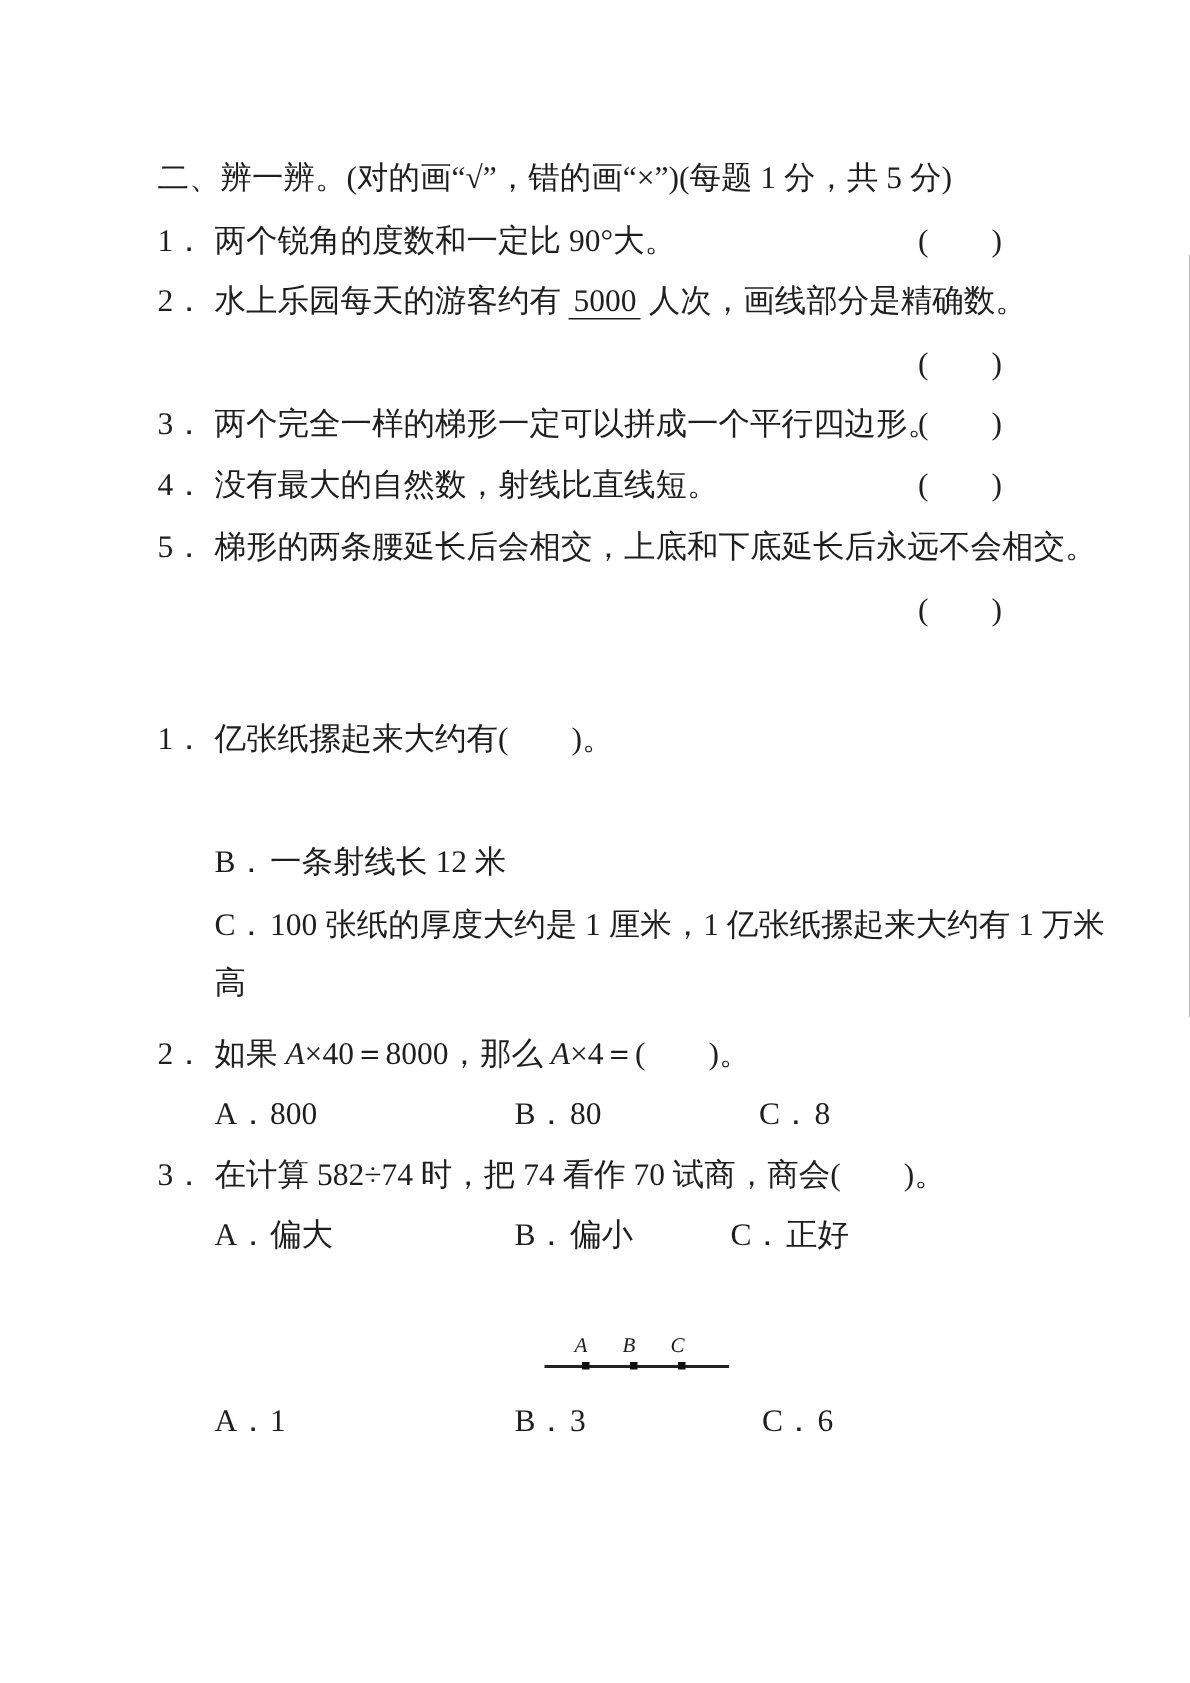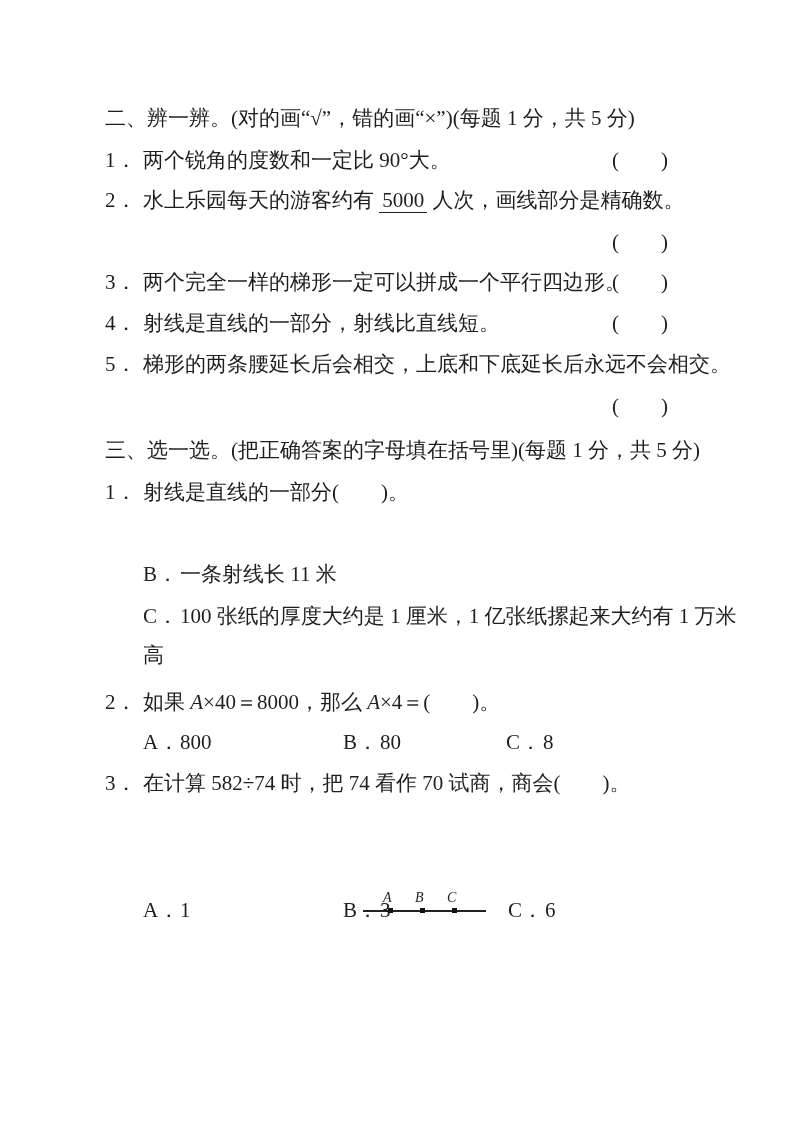--- a/index.html
+++ b/index.html
@@ -89,41 +89,40 @@
   <div class="line" style="top:228px">
     <span class="paren">(　　)</span>
   </div>
 
   <div class="line" style="top:268px">
     <span class="num">3．</span><span>两个完全一样的梯形一定可以拼成一个平行四边形。</span>
     <span class="paren">(　　)</span>
   </div>
 
   <div class="line" style="top:309px">
-    <span class="num">4．</span><span>射线是直线的一部分，射线比直线短。</span>
+    <span class="num">4．</span><span>没有最大的自然数，射线比直线短。</span>
     <span class="paren">(　　)</span>
   </div>
 
   <div class="line" style="top:350px">
     <span class="num">5．</span><span>梯形的两条腰延长后会相交，上底和下底延长后永远不会相交。</span>
   </div>
 
   <div class="line" style="top:392px">
     <span class="paren">(　　)</span>
   </div>
 
-  <div class="line" style="top:436px">三、选一选。(把正确答案的字母填在括号里)(每题 1 分，共 5 分)</div>
 
   <div class="line" style="top:478px">
-    <span class="num">1．</span><span>射线是直线的一部分(　　)。</span>
+    <span class="num">1．</span><span>亿张纸摞起来大约有(　　)。</span>
   </div>
 
 
   <div class="line indent" style="top:560px">
-    <span class="optlabel">B．</span><span>一条射线长 11 米</span>
+    <span class="optlabel">B．</span><span>一条射线长 12 米</span>
   </div>
 
   <div class="line indent" style="top:602px">
     <span class="optlabel">C．</span><span>100 张纸的厚度大约是 1 厘米，1 亿张纸摞起来大约有 1 万米</span>
   </div>
 
   <div class="line indent" style="top:641px">高</div>
 
   <div class="line" style="top:688px">
     <span class="num">2．</span><span>如果 </span><span class="ivar">A</span><span>×40＝8000，那么 </span><span class="ivar">A</span><span>×4＝(　　)。</span>
@@ -132,31 +131,36 @@
   <div class="line" style="top:728px">
     <span class="opt" style="left:38px"><span class="optlabel">A．</span><span>800</span></span>
     <span class="opt" style="left:238px"><span class="optlabel">B．</span><span>80</span></span>
     <span class="opt" style="left:401px"><span class="optlabel">C．</span><span>8</span></span>
   </div>
 
   <div class="line" style="top:769px">
     <span class="num">3．</span><span>在计算 582÷74 时，把 74 看作 70 试商，商会(　　)。</span>
   </div>
 
+  <div class="line" style="top:809px">
+    <span class="opt" style="left:38px"><span class="optlabel">A．</span><span>偏大</span></span>
+    <span class="opt" style="left:238px"><span class="optlabel">B．</span><span>偏小</span></span>
+    <span class="opt" style="left:382px"><span class="optlabel">C．</span><span>正好</span></span>
+  </div>
 
 
   <div class="figure">
     <span class="flabel" style="left:20px">A</span>
     <span class="flabel" style="left:52px">B</span>
     <span class="flabel" style="left:84px">C</span>
     <div class="fline"></div>
     <div class="fdot" style="left:25px"></div>
     <div class="fdot" style="left:57px"></div>
     <div class="fdot" style="left:89px"></div>
   </div>
 
-  <div class="line" style="top:896px">
+  <div class="line" style="top:933px">
     <span class="opt" style="left:38px"><span class="optlabel">A．</span><span>1</span></span>
     <span class="opt" style="left:238px"><span class="optlabel">B．</span><span>3</span></span>
     <span class="opt" style="left:403px"><span class="optlabel">C．</span><span>6</span></span>
   </div>
 
 </div>
 
 </body></html>

